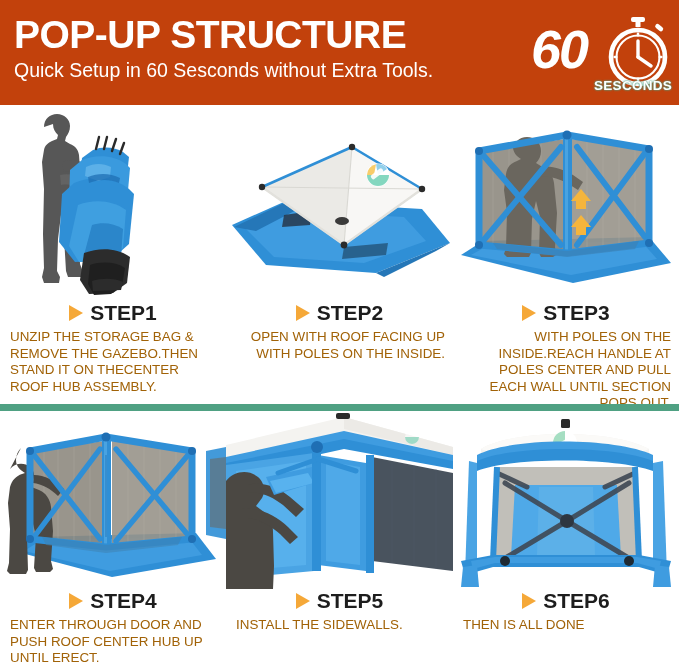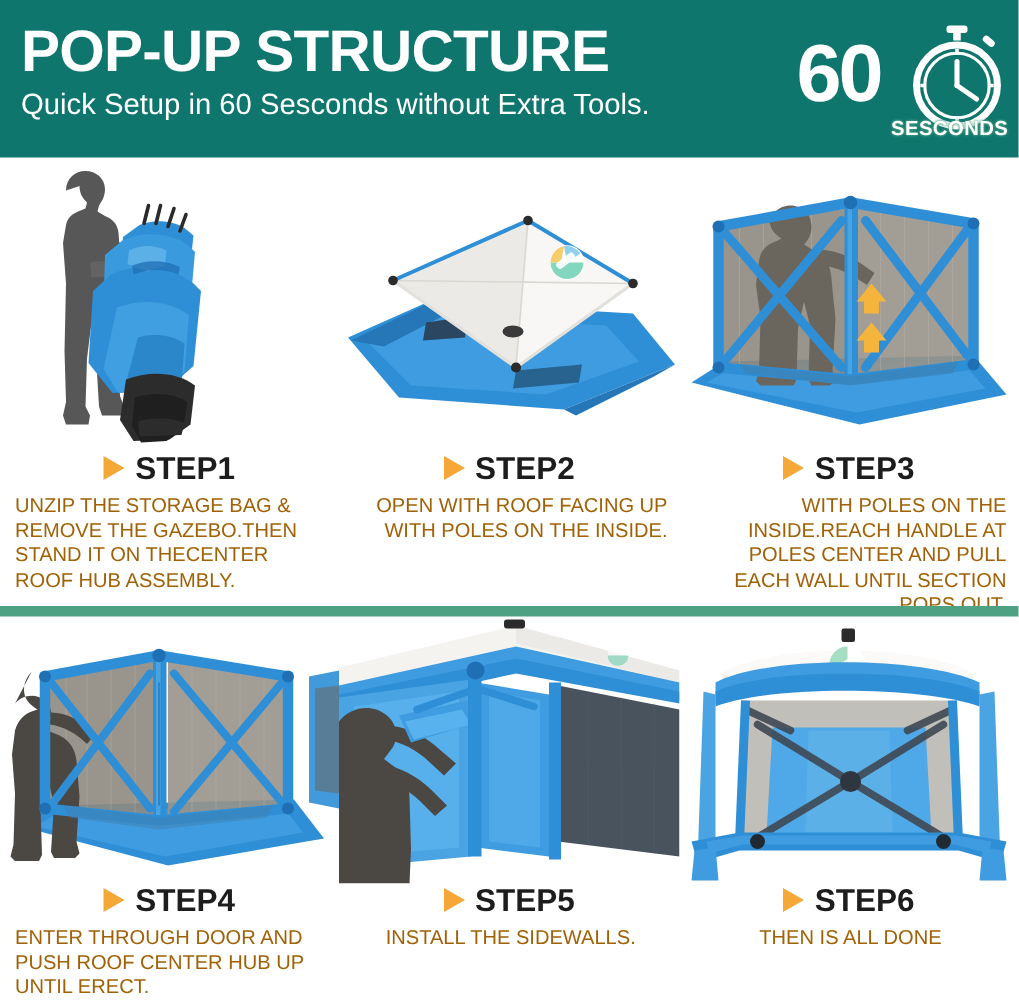--- a/index.html
+++ b/index.html
@@ -14,21 +14,21 @@
     overflow: hidden;
     position: relative;
   }
 
   
   .header {
     position: absolute;
     left: 0; top: 0;
     width: 679px;
     height: 105px;
-    background: #0f766e;
+    background: #c2410c;
     overflow: hidden;
   }
   .header-text {
     position: absolute;
     left: 14px;
     top: 14px;
     width: 520px;
   }
   .title {
     font-size: 39px;
@@ -54,20 +54,21 @@
     top: 16px;
     width: 142px;
     height: 78px;
   }
   .badge-num {
     position: absolute;
     left: 0;
     top: 4px;
     font-size: 54px;
     font-weight: bold;
+    font-style: italic;
     color: #ffffff;
     letter-spacing: -2px;
     line-height: 58px;
     font-family: "Liberation Sans", sans-serif;
   }
   .stopwatch {
     position: absolute;
     left: 72px;
     top: 0px;
     width: 70px;
@@ -145,21 +146,21 @@
   }
   .step-body {
     margin-top: 4px;
     padding: 0 8px 0 10px;
     font-size: 13.4px;
     color: #a16207;
     line-height: 16.5px;
     font-family: "Liberation Sans", sans-serif;
   }
   .c1 .step-body, .c2 .step-body { text-align: right; }
-  .r2 .c1 .step-body, .r2 .c2 .step-body { text-align: center; }
+  .r2 .c1 .step-body, .r2 .c2 .step-body { text-align: left; }
 
   
   .art { position: absolute; left: 0; top: 0; width: 100%; height: 100%; }
   .art svg { display: block; width: 100%; height: 100%; }
 </style>
 </head>
 <body>
 
 <div class="header">
   <div class="header-text">

